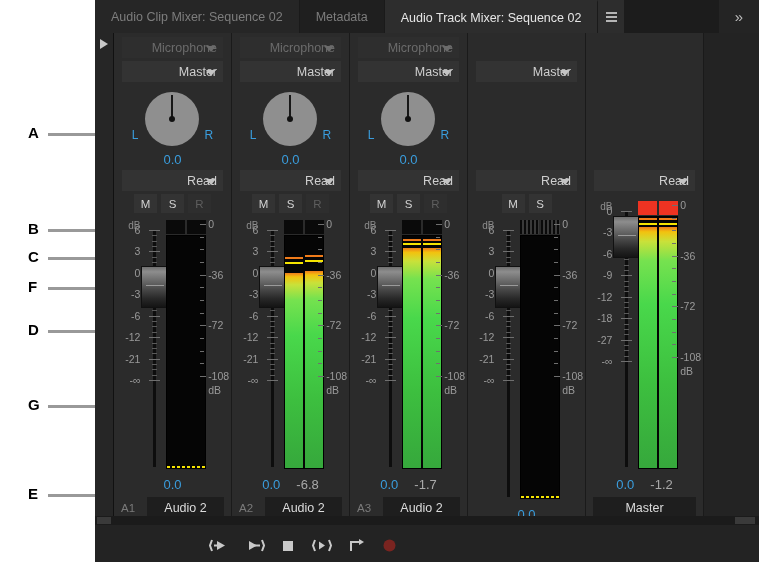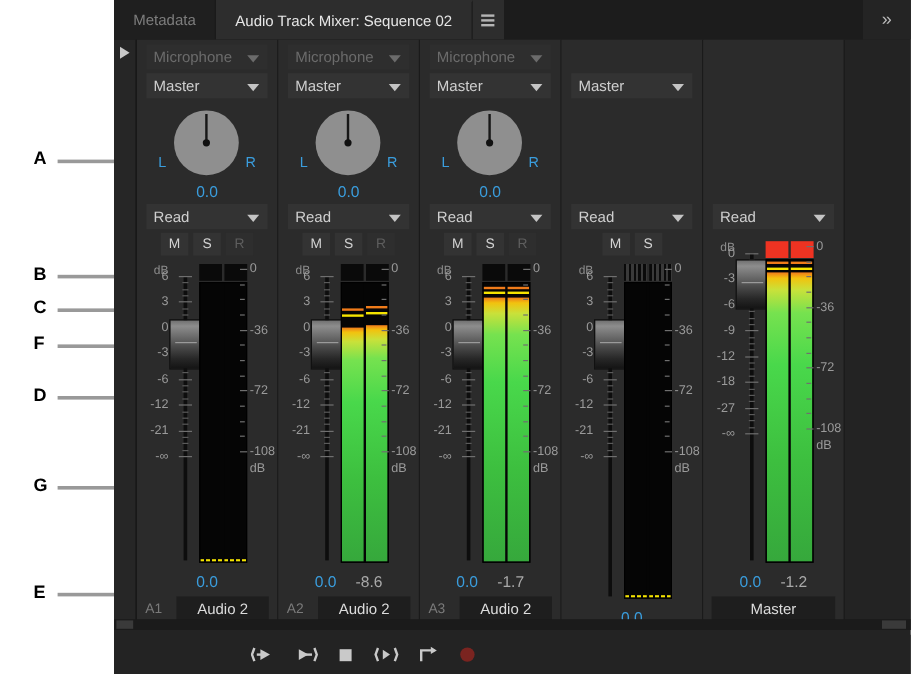--- a/index.html
+++ b/index.html
@@ -109,20 +109,21 @@
   .top-area { height: 49px; padding: 4px 8px 0 8px; }
   .sel {
     height: 21px;
     background: #333333;
     display: flex; align-items: center;
     padding: 0 6px;
     margin-bottom: 3px;
     font-size: 12.5px;
     cursor: pointer;
     position: relative;
+    justify-content: flex-end;
   }
   .sel.disabled { color: #6b6b6b; background: #2e2e2e; }
   .sel.enabled { color: #cfcfcf; }
   .sel .caret {
     position: absolute; right: 7px; top: 50%;
     margin-top: -2px;
     width: 0; height: 0;
     border-left: 5px solid transparent;
     border-right: 5px solid transparent;
     border-top: 6px solid #c4c4c4;
@@ -329,20 +330,23 @@
     <div class="anno-line" style="left: 48px; top: 330px; width: 115px;"></div>
     <div class="anno-label" style="left: 28px; top: 396px;">G</div>
     <div class="anno-line" style="left: 48px; top: 405px; width: 620px;"></div>
     <div class="anno-label" style="left: 28px; top: 485px;">E</div>
     <div class="anno-line" style="left: 48px; top: 494px; width: 120px;"></div>
   </div>
 
 <div id="panel">
 
   <div id="tabbar">
+    <div class="tab">
+      <span>Audio Clip Mixer: Sequence 02</span>
+    </div>
     <div class="tab inactive2">
       <span>Metadata</span>
     </div>
     <div class="tab active">
       <span>Audio Track Mixer: Sequence 02</span>
     </div>
     <div class="tab-menu">
       <span class="hamburger">
           <i></i>
           <i></i>
@@ -597,21 +601,21 @@
               <i class="tk" style="width: 4px; top: 80px;"></i>
               <i class="tk" style="width: 4px; top: 92.6667px;"></i>
               <i class="tk" style="width: 4px; top: 118px;"></i>
               <i class="tk" style="width: 4px; top: 130.667px;"></i>
               <i class="tk" style="width: 4px; top: 143.333px;"></i>
               <span class="dbu" style="top: 165px;">dB</span>
             </div>
           </div>
           <div class="val-row">
             <span class="val-gain">0.0</span>
-            <span class="val-peak">-8.6</span>
+            <span class="val-peak">-6.8</span>
           </div>
           <div class="name-row">
             <span class="tracknum">A2</span>
             <div class="trackname">Audio 2</div>
           </div>
         </div>
         <div class="strip">
           <div class="top-area">
             <div class="sel disabled">
               <span>Microphone</span>

